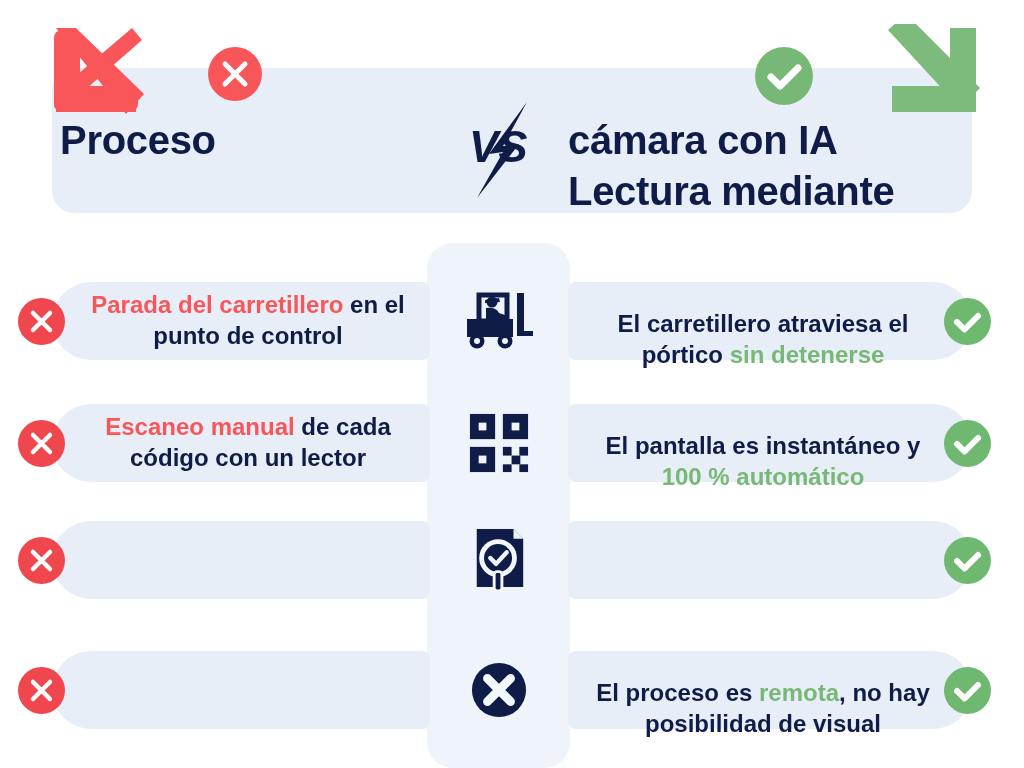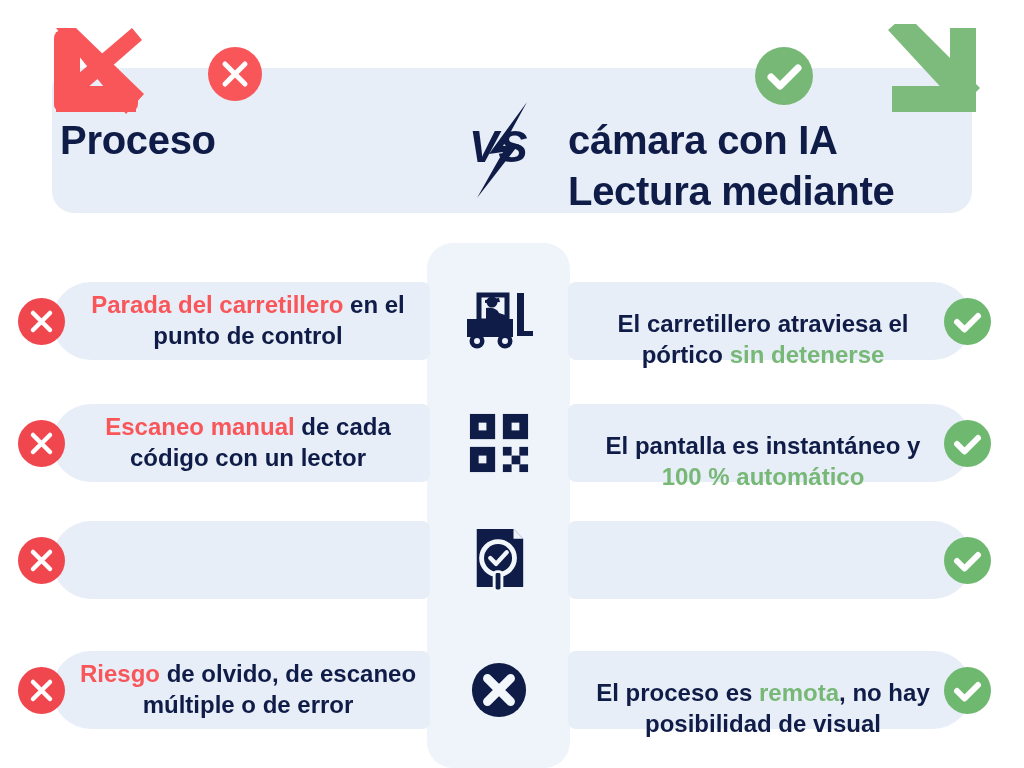--- a/index.html
+++ b/index.html
@@ -228,23 +228,20 @@
 </div>
 
 <div class="row" style="top:651px">
   <div class="pill left"></div>
   <div class="pill right"></div>
   <div class="badge-row-x">
     <svg viewBox="0 0 47 47" width="47" height="47">
       <path d="M15 15 L32 32 M32 15 L15 32" stroke="#fff" stroke-width="4.5" stroke-linecap="round" fill="none"></path>
     </svg>
   </div>
-  <div class="row-text left">
-    <span><span class="hl-red">Riesgo</span><span> de olvido, de escaneo múltiple o de error</span></span>
-  </div>
   <div class="center-icon">
     <svg viewBox="0 0 60 60" width="58" height="58">
       <circle cx="30" cy="30" r="28" fill="#101c48"></circle>
       <path d="M18 18 L42 42 M42 18 L18 42" stroke="#f2f7fb" stroke-width="9" stroke-linecap="round" fill="none"></path>
     </svg>
   </div>
   <div class="row-text right">
     <span><span>El proceso es </span><span class="hl-green">remota</span><span>, no hay posibilidad de visual</span></span>
   </div>
   <div class="badge-row-ok">

